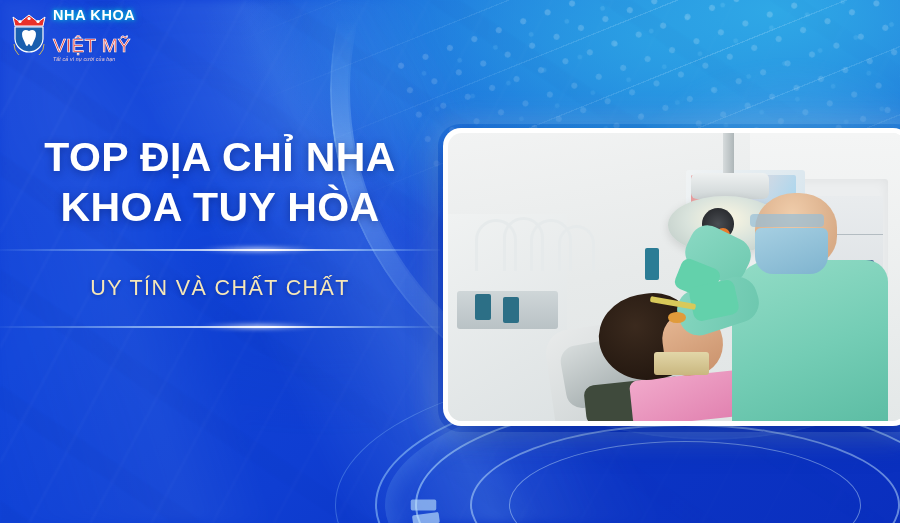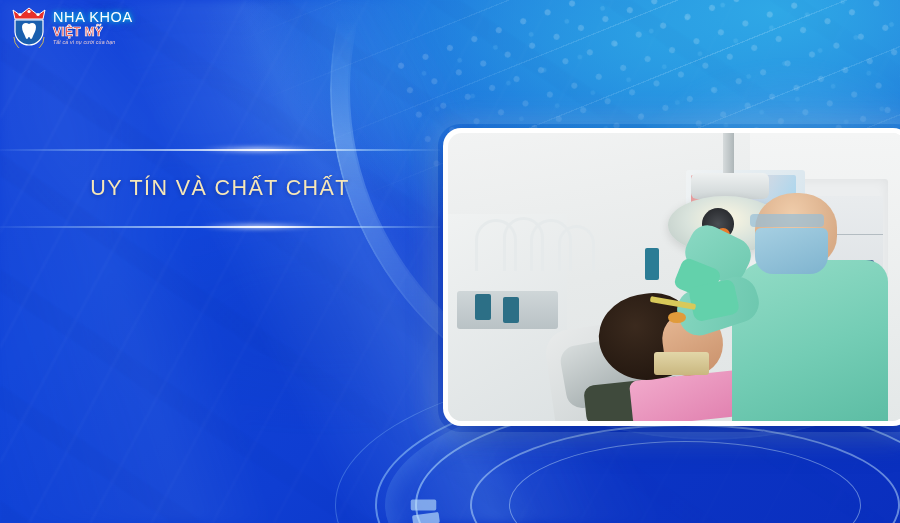--- a/index.html
+++ b/index.html
@@ -111,29 +111,29 @@
     position:absolute;left:50%;top:50%;transform:translate(-50%,-50%);
     width:600px;height:238px;border-radius:50%;
     box-shadow:0 0 26px 6px rgba(150,210,255,.22) inset;
   }
 
   
   .logo{position:absolute;left:9px;top:6px;display:flex;align-items:center;gap:4px;}
   .logo-mark{position:relative;width:40px;height:42px;flex:0 0 auto;}
   .logo-text{display:flex;flex-direction:column;justify-content:center;line-height:1;padding-top:2px;}
   .logo-l1{
-    font-size:14.5px;font-weight:normal;letter-spacing:.6px;color:#ffffff;
+    font-size:14.5px;font-weight:bold;letter-spacing:.6px;color:#ffffff;
     text-shadow:0 0 4px rgba(0,225,220,.95),0 0 9px rgba(0,200,210,.6);
     text-align:center;
   }
   .logo-l2{
-    font-size:12px;font-weight:bold;letter-spacing:.3px;color:#e8302a;
+    font-size:19px;font-weight:normal;letter-spacing:.3px;color:#e8302a;
     -webkit-text-stroke:.7px #ffffff;
     text-shadow:0 1px 1px rgba(0,0,0,.25);
-    margin-top:1px;
+    margin-top:13px;
   }
   .logo-l3{
     font-size:5.2px;color:#ffd9d4;letter-spacing:.15px;margin-top:2.5px;
     font-style:italic;white-space:nowrap;opacity:.92;
   }
 
   
   .copy{position:absolute;left:0;top:132px;width:440px;text-align:center;}
   .headline{
     color:#ffffff;font-weight:bold;font-size:41px;line-height:1.22;
@@ -265,20 +265,24 @@
       </svg>
     </div>
     <div class="logo-text">
       <span class="logo-l1">NHA KHOA</span>
       <span class="logo-l2">VIỆT MỸ</span>
       <span class="logo-l3">Tất cả vì nụ cười của bạn</span>
     </div>
   </div>
 
   <div class="copy">
+    <h1 class="headline">
+      <span>TOP ĐỊA CHỈ NHA</span>
+      <span class="l2">KHOA TUY HÒA</span>
+    </h1>
 
     <div class="divider-wrap">
       <div class="divider"></div>
     </div>
 
     <p class="subline">UY TÍN VÀ CHẤT CHẤT</p>
 
     <div class="divider-wrap bottom">
       <div class="divider"></div>
     </div>

